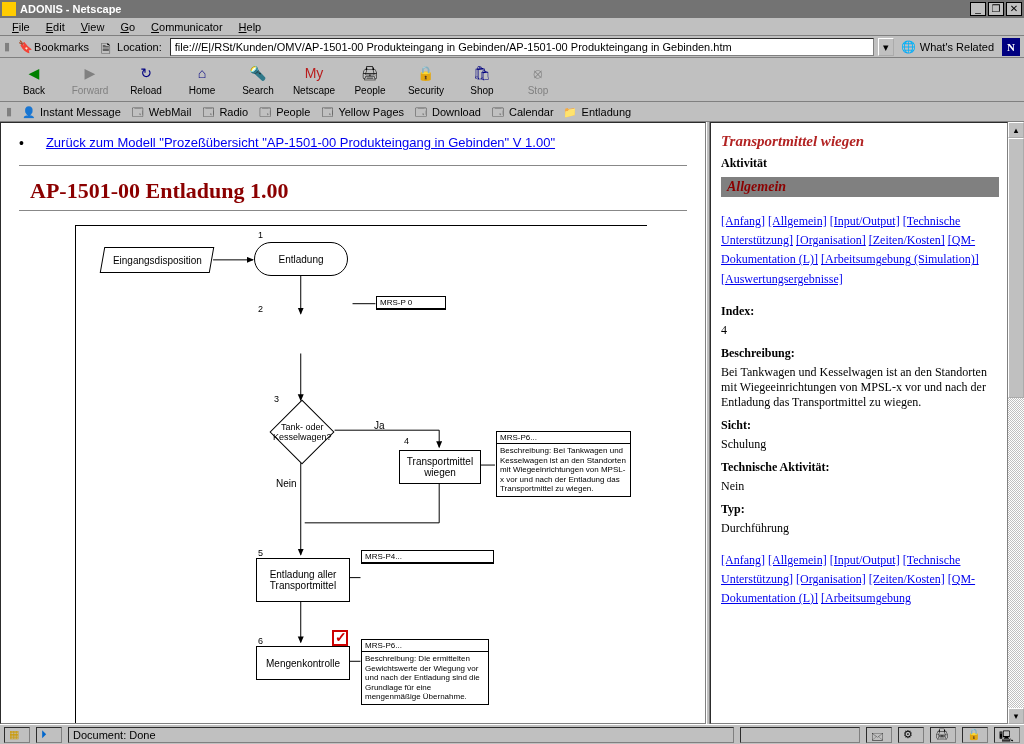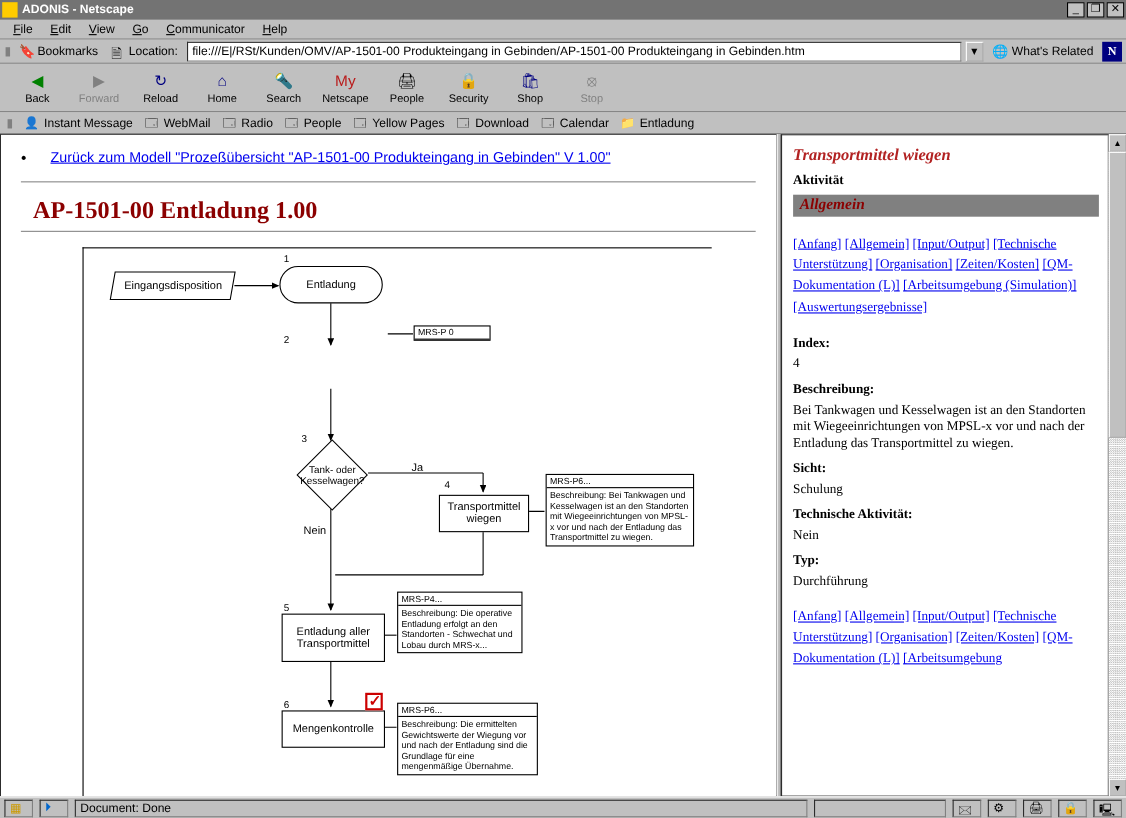--- a/index.html
+++ b/index.html
@@ -261,25 +261,22 @@
         <span class="edge-label" style="left:200px; top:252px">Nein</span>
 
         <div class="annot" style="left:300px; top:70px; width:70px">
           <div class="ann-title">MRS-P 0</div>
         </div>
         <div class="annot" style="left:420px; top:205px; width:135px">
           <div class="ann-title">MRS-P6...</div>
           <div class="ann-body">Beschreibung:
 Bei Tankwagen und Kesselwagen ist an den Standorten mit Wiegeeinrichtungen von MPSL-x vor und nach der Entladung das Transportmittel zu wiegen.</div>
         </div>
-        <div class="annot" style="left:285px; top:312px; width:114px">
+        <div class="annot" style="left:285px; top:324px; width:133px">
           <div class="ann-title">MRS-P4...</div>
-          <div class="ann-body">Beschreibung:
-Die operative Entladung erfolgt an den Standorten
-- Schwechat und Lobau durch MRS-x...</div>
         </div>
         <div class="annot" style="left:285px; top:413px; width:128px">
           <div class="ann-title">MRS-P6...</div>
           <div class="ann-body">Beschreibung:
 Die ermittelten Gewichtswerte der Wiegung vor und nach der Entladung sind die Grundlage für eine mengenmäßige Übernahme.</div>
         </div>
 
         <span class="chk-icon" style="left:256px; top:404px"></span>
       </div>
     </div>

